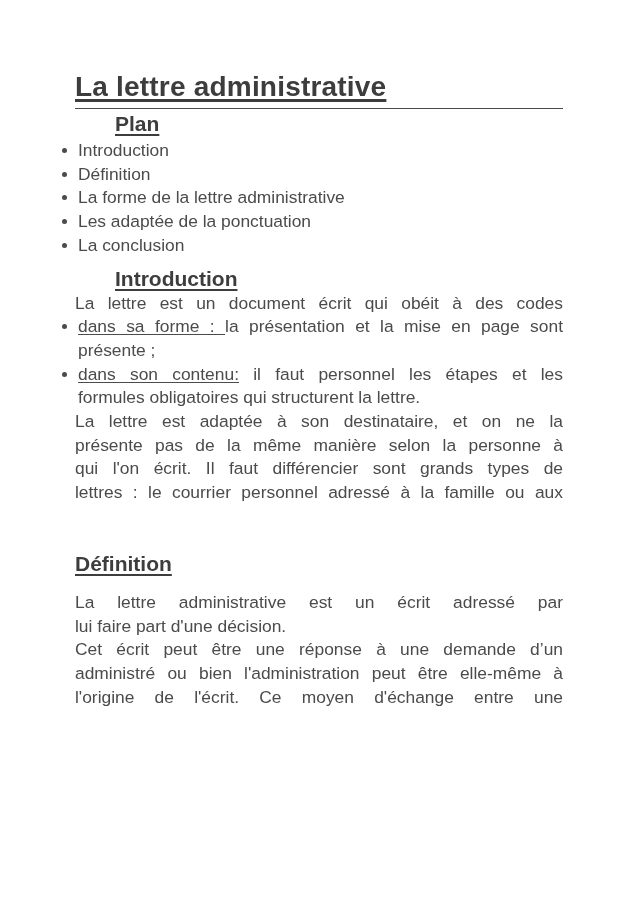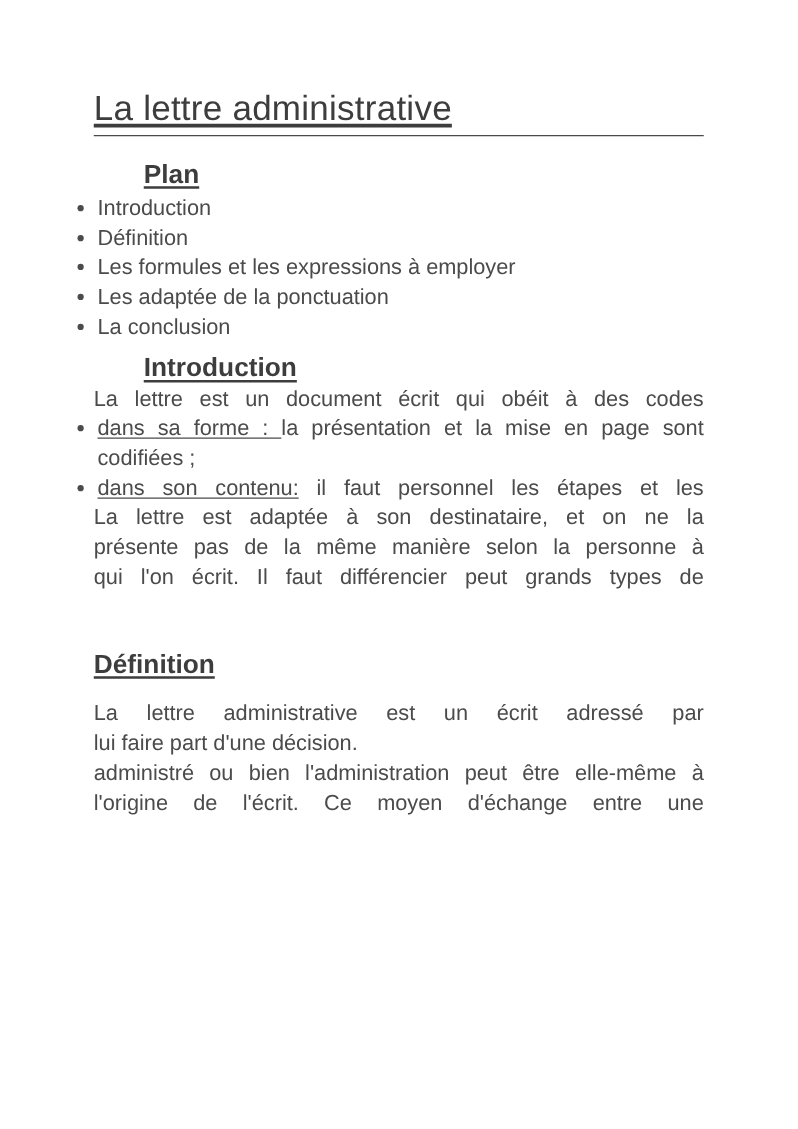--- a/index.html
+++ b/index.html
@@ -6,35 +6,35 @@
   .page{
     position:relative;
     width:638px;height:903px;
     background:var(--page-bg,#ffffff);
     font-family:"Liberation Sans","DejaVu Sans",sans-serif;
     color:var(--body-color,#4b4b4b);
     overflow:hidden;
   }
   .content{position:absolute;left:75px;top:70px;width:488px;}
   .doc-title{
-    font-size:28px;line-height:33px;font-weight:normal;
+    font-size:28px;line-height:33px;font-weight:bold;
     color:var(--head-color,#3d3d3d);
     text-decoration:underline;text-decoration-thickness:2.5px;text-underline-offset:3px;
     letter-spacing:0.2px;
     display:inline-block;
   }
   .title-rule{margin-top:5px;height:0;border-bottom:1.5px solid var(--rule-color,#4a4a4a);}
   .heading{
     font-size:21px;line-height:26px;font-weight:bold;
     color:var(--head-color,#3d3d3d);
     text-decoration:underline;text-decoration-thickness:1.8px;text-underline-offset:3px;
     width:-moz-fit-content;width:fit-content;
   }
   .heading-sub{margin:8px 0 0 40px;}
-  .title-rule + .heading-sub{margin-top:18px;}
+  .title-rule + .heading-sub{margin-top:2px;}
   .heading-main{margin:46px 0 14px 0;}
   .bullets{list-style:none;margin:0;padding:0;}
   .heading + .bullets{margin-top:2px;}
   .bullet-item{position:relative;padding-left:3px;}
   .dot{
     position:absolute;left:-13px;top:9px;
     width:5px;height:5px;border-radius:50%;
     background:var(--body-color,#4b4b4b);
   }
   .para{margin:0;}
@@ -50,46 +50,49 @@
         <li class="bullet-item">
           <span class="dot"></span>
           <div class="line"><span>Introduction</span></div>
         </li>
         <li class="bullet-item">
           <span class="dot"></span>
           <div class="line"><span>Définition</span></div>
         </li>
         <li class="bullet-item">
           <span class="dot"></span>
-          <div class="line"><span>Les formules et les expressions à employer</span></div>
+          <div class="line"><span>La forme de la lettre administrative</span></div>
         </li>
         <li class="bullet-item">
           <span class="dot"></span>
           <div class="line"><span>Les adaptée de la ponctuation</span></div>
         </li>
         <li class="bullet-item">
           <span class="dot"></span>
           <div class="line"><span>La conclusion</span></div>
         </li>
       </ul><div class="heading heading-sub">Introduction</div><div class="para">
         <div class="line j"><span>La lettre est un document écrit qui obéit à des codes</span></div>
       </div><ul class="bullets">
         <li class="bullet-item">
           <span class="dot"></span>
           <div class="line j"><span class="u">dans sa forme : </span><span>la présentation et la mise en page sont</span></div>
-          <div class="line"><span>codifiées ;</span></div>
+          <div class="line"><span>présente ;</span></div>
         </li>
         <li class="bullet-item">
           <span class="dot"></span>
           <div class="line j"><span class="u">dans son contenu:</span><span> il faut personnel les étapes et les</span></div>
+          <div class="line"><span>formules obligatoires qui structurent la lettre.</span></div>
         </li>
       </ul><div class="para">
         <div class="line j"><span>La lettre est adaptée à son destinataire, et on ne la</span></div>
         <div class="line j"><span>présente pas de la même manière selon la personne à</span></div>
-        <div class="line j"><span>qui l'on écrit. Il faut différencier peut grands types de</span></div>
+        <div class="line j"><span>qui l'on écrit. Il faut différencier sont grands types de</span></div>
+        <div class="line j"><span>lettres : le courrier personnel adressé à la famille ou aux</span></div>
       </div><div class="heading heading-main">Définition</div><div class="para">
         <div class="line j"><span>La lettre administrative est un écrit adressé par</span></div>
         <div class="line"><span>lui faire part d'une décision.</span></div>
       </div><div class="para">
+        <div class="line j"><span>Cet écrit peut être une réponse à une demande d’un</span></div>
         <div class="line j"><span>administré ou bien l'administration peut être elle-même à</span></div>
         <div class="line j"><span>l'origine de l'écrit. Ce moyen d'échange entre une</span></div>
       </div></div>
 </div>
 
 </body></html>

